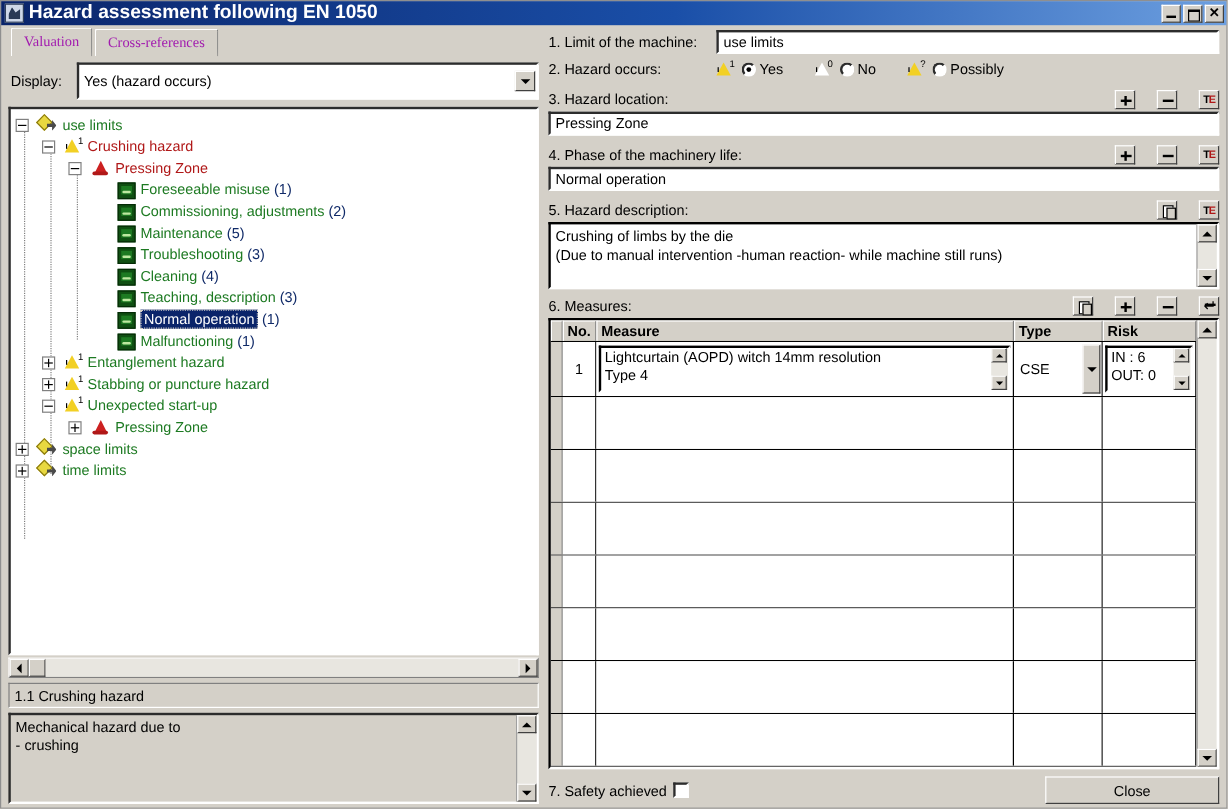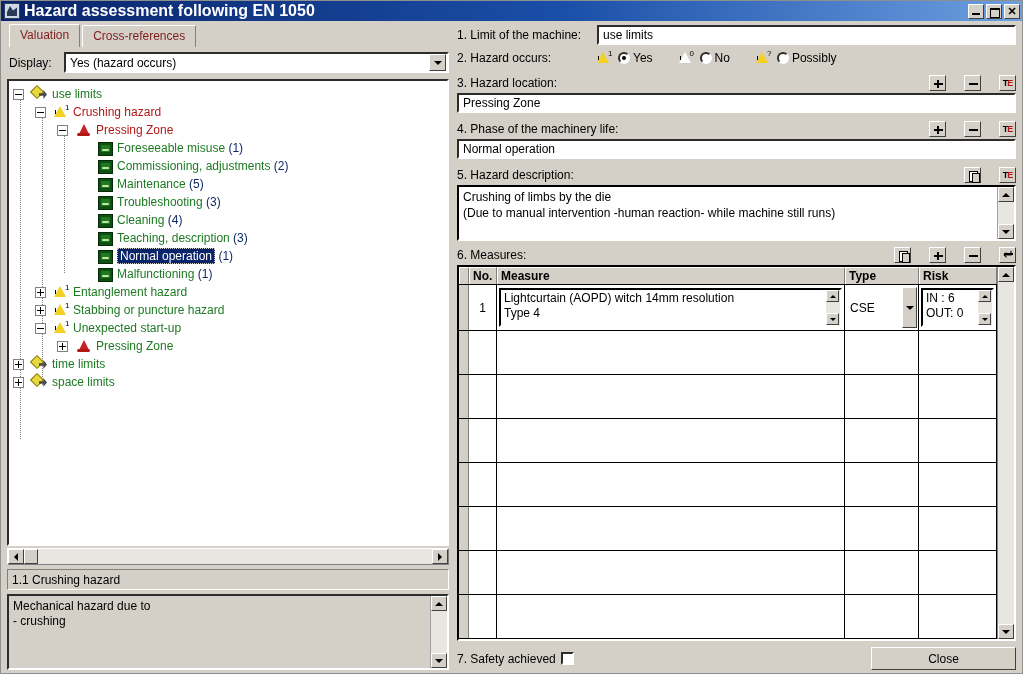--- a/index.html
+++ b/index.html
@@ -89,32 +89,33 @@
   }
 
   
   .tabs { display: flex; align-items: flex-end; height: 22px; margin-left: 2px; }
   .tab {
     padding: 3px 10px 4px 10px;
     background: #d4d0c8;
     border: 1px solid #fff;
     border-right-color: #808080; border-bottom: none;
     border-top-left-radius: 2px; border-top-right-radius: 2px;
-    font-size: 12px; color: #7f1d1d;
+    font-size: 12px; color: #a21caf;
     cursor: default;
     position: relative;
+    font-family: Liberation Serif, serif;
   }
   .tab.active { font-weight: normal; padding-bottom: 5px; z-index: 2; }
   .tab.inactive { margin-left: 2px; background: #d4d0c8; }
 
   
   .display-row { display: flex; align-items: center; margin: 5px 0 6px 2px; }
   .display-label { width: 55px; font-size: 12px; }
   .combo {
-    flex: 1 1 auto; height: 21px;
+    flex: 1 1 auto; height: 31px;
     background: #fff;
     border: 2px inset #d4d0c8;
     border-top-color: #808080; border-left-color: #808080;
     border-right-color: #fff; border-bottom-color: #fff;
     display: flex; align-items: center;
     position: relative;
     padding-left: 4px;
   }
   .combo-value { font-size: 12px; flex: 1 1 auto; }
   .combo-arrow {
@@ -639,28 +640,28 @@
               <span class="expander plus"></span>
               <span class="dots"></span>
               <span class="ic ic-cone"></span>
               <span class="t-green">Pressing Zone</span>
             </div>
             <div class="tree-node">
               <span class="indent" style="width:0px"></span>
               <span class="expander plus"></span>
               <span class="dots"></span>
               <span class="ic ic-limits"></span>
-              <span class="t-green">time limits</span>
+              <span class="t-green">space limits</span>
             </div>
             <div class="tree-node">
               <span class="indent" style="width:0px"></span>
               <span class="expander plus"></span>
               <span class="dots"></span>
               <span class="ic ic-limits"></span>
-              <span class="t-green">space limits</span>
+              <span class="t-green">time limits</span>
             </div>
           </div>
       </div>
 
       <div class="hscroll">
         <div class="sbtn">
             <span class="arrow-l"></span>
           </div>
         <div class="sthumb"></div>
         <div class="strack"></div>

